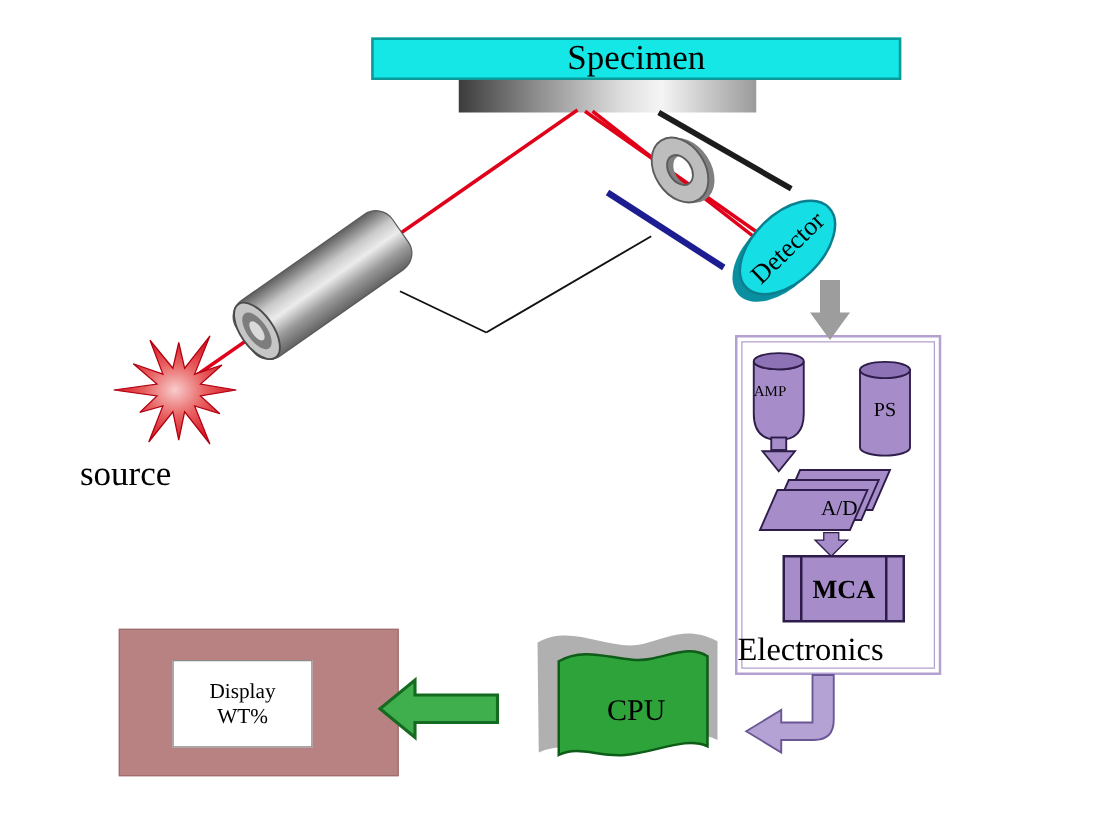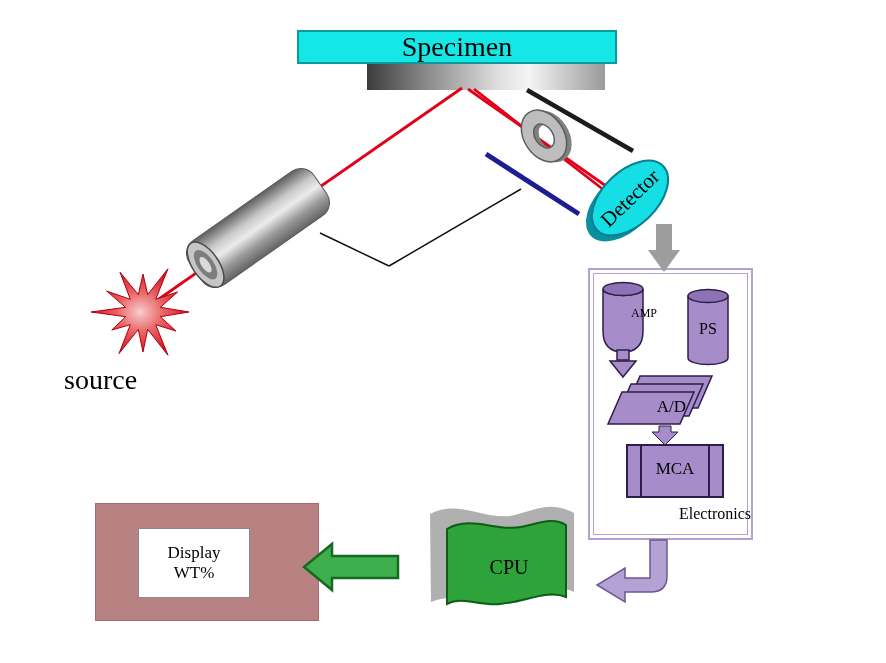--- a/index.html
+++ b/index.html
@@ -7,21 +7,21 @@
   #canvas {
     position: relative; width: 886px; height: 663px;
     background: #ffffff; overflow: hidden;
     font-family: "Liberation Serif", "DejaVu Serif", serif;
     color: #000;
   }
   .abs { position: absolute; }
   .z1 { z-index: 1; }
 
   .specimen-box {
-    left: 297px; top: 30px; width: 320px; height: 34px;
+    left: 297px; top: 30px; width: 424px; height: 34px;
     background: #15e6e6; border: 2px solid #0a9a9a;
     display: flex; align-items: center; justify-content: center;
     font-size: 28px;
   }
   .sample-bar {
     left: 367px; top: 64px; width: 238px; height: 26px;
     background: linear-gradient(90deg, #3c3c3c 0%, #8a8a8a 25%, #dedede 55%, #f5f5f5 68%, #9a9a9a 100%);
   }
   .electronics-box {
     left: 588px; top: 268px; width: 165px; height: 272px;
@@ -42,26 +42,26 @@
   .wt-text { font-size: 17px; }
 
   .lbl { position: absolute; z-index: 3; white-space: nowrap; }
   .source-label { left: 64px; top: 364px; font-size: 28px; }
   .collimators-label { left: 296px; top: 264px; font-size: 28px; }
   .detector-label {
     left: 578px; top: 183px; width: 104px; height: 30px;
     display: flex; align-items: center; justify-content: center;
     transform: rotate(-44deg); font-size: 21px;
   }
-  .electronics-label { left: 590px; top: 505px; width: 161px; text-align: right; font-size: 16px; }
-  .amp-label { left: 603px; top: 306px; width: 40px; text-align: left; font-size: 12px; padding-left: 28px; }
+  .electronics-label { left: 590px; top: 505px; width: 161px; text-align: left; font-size: 26px; }
+  .amp-label { left: 603px; top: 306px; width: 40px; text-align: left; font-size: 12px; }
   .ps-label  { left: 688px; top: 320px; width: 40px; text-align: center; font-size: 16px; }
   .ad-label  { left: 616px; top: 397px; width: 70px; text-align: right; font-size: 17px; }
-  .mca-label { left: 640px; top: 459px; width: 70px; text-align: center; font-size: 17px; }
-  .cpu-label { left: 474px; top: 556px; width: 70px; text-align: center; font-size: 20px; }
+  .mca-label { left: 640px; top: 459px; width: 70px; text-align: center; font-size: 21px; font-weight: bold; }
+  .cpu-label { left: 474px; top: 556px; width: 70px; text-align: center; font-size: 24px; }
 
   svg.layer { position: absolute; left: 0; top: 0; z-index: 2; }
 </style>
 </head>
 <body>
 
 <div id="canvas">
 
   <div class="abs z1 specimen-box">
     <span>Specimen</span>

